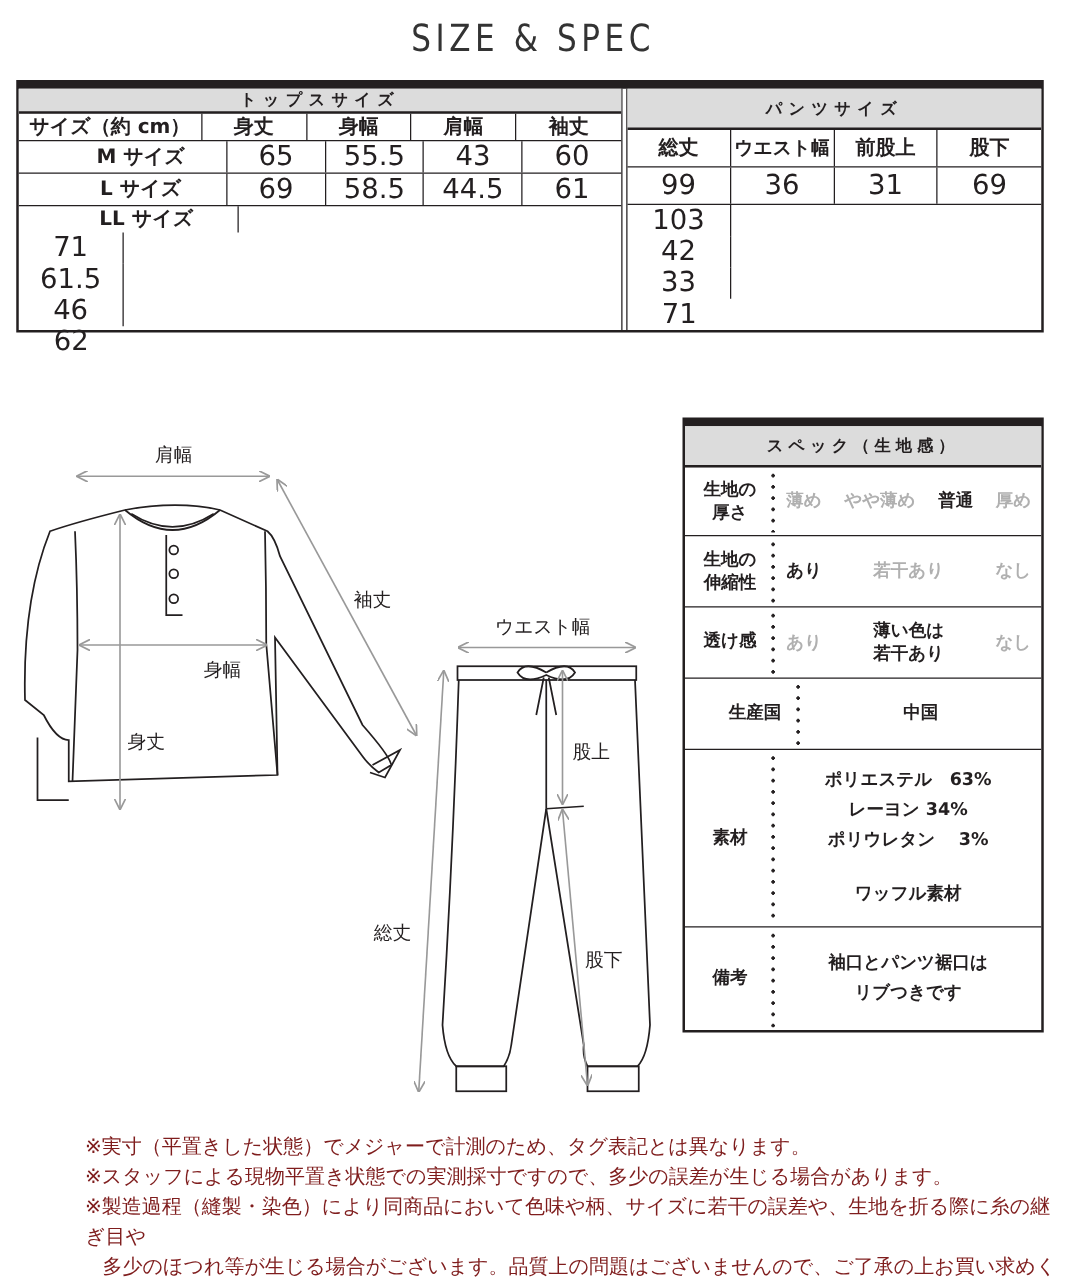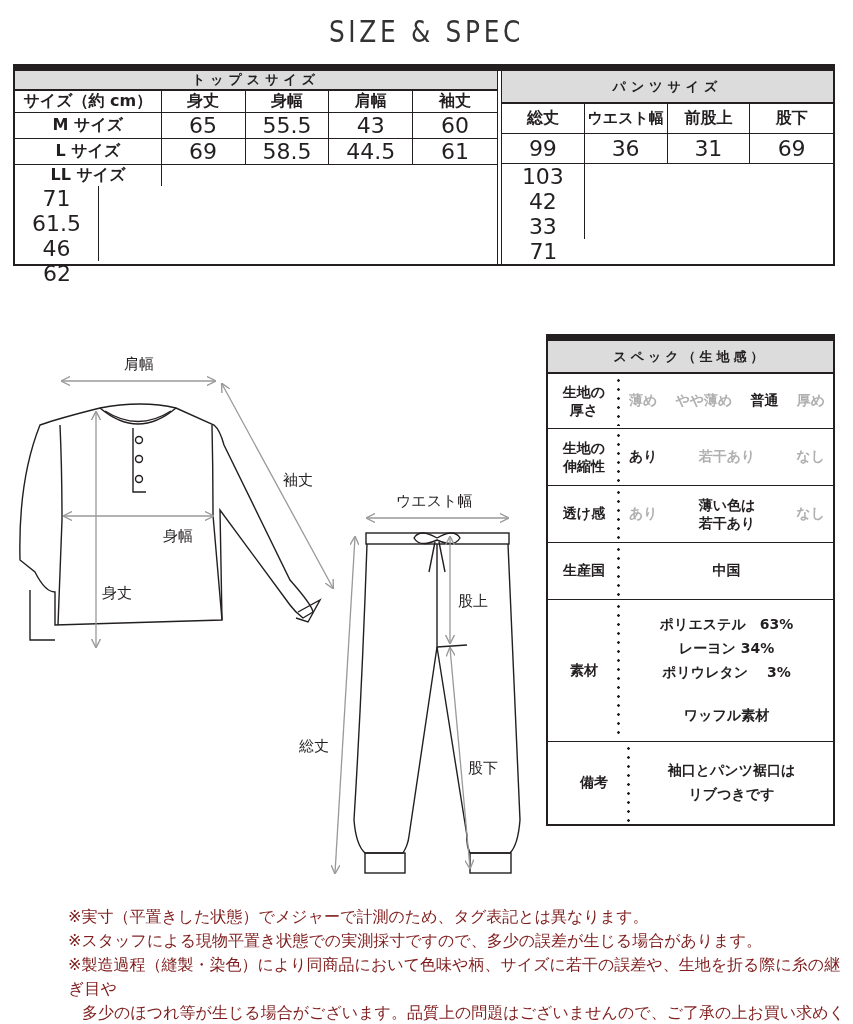--- a/index.html
+++ b/index.html
@@ -28,60 +28,60 @@
     font-size: 13px; font-weight: bold; letter-spacing: 5px;
   }
   .row { display: flex; flex: 1; border-bottom: 1px solid #231f20; }
   .row:last-child { border-bottom: none; flex-direction: column; }
   .cell {
     display: flex; align-items: center; justify-content: center;
     border-right: 1px solid #231f20; font-size: 22px;
   }
   .cell:last-child { border-right: none; }
   .cell.head { font-size: 16px; font-weight: bold; }
-  .cell.label { font-size: 16px; font-weight: bold; }
+  .cell.label { font-size: 16px; font-weight: bold; margin-left: 29px; }
   .tops .cell.c0 { width: 147px; }
   .tops .cell.cn { width: 84px; }
   .pants .cell { width: 25%; }
   .pants .cell.head.waist { font-size: 15px; }
 
   
   .spec-wrap {
     position: absolute; left: 546px; top: 334px; width: 289px; height: 492px;
     border: 2px solid #231f20; border-top: 7px solid #231f20;
     display: flex; flex-direction: column;
   }
   .spec-header {
     height: 33px; background: #dcdcdc; border-bottom: 2px solid #231f20;
     display: flex; align-items: center; justify-content: center;
     font-size: 13px; font-weight: bold; letter-spacing: 4px;
   }
   .spec-row { display: flex; border-bottom: 1.5px solid #231f20; position: relative; }
-  .spec-row:last-child { border-bottom: none; padding-left: 10px; }
+  .spec-row:last-child { border-bottom: none; }
   .spec-label {
     width: 72px; display: flex; align-items: center; justify-content: center;
     text-align: center; font-size: 14px; font-weight: bold; line-height: 1.25;
     position: relative;
   }
   .spec-label::after {
     content: ""; position: absolute; right: 0; top: 2px; bottom: 2px; width: 3px;
     background-image: radial-gradient(circle, #231f20 1.2px, transparent 1.5px);
     background-size: 3px 9px; background-repeat: repeat-y;
   }
   .spec-value {
     flex: 1; display: flex; align-items: center; font-size: 14px; font-weight: bold;
   }
   .opt { color: #b0b0b0; font-weight: bold; }
   .opt.on { color: #231f20; }
   .spec-value.opts { justify-content: space-between; padding: 0 8px 0 9px; }
   .spec-value.center { justify-content: center; flex-direction: column; text-align: center; line-height: 1.7; }
   .r-thick { height: 55px; }
   .r-stretch { height: 57px; }
   .r-sheer { height: 57px; }
-  .r-origin { height: 57px; }
+  .r-origin { height: 57px; padding-left: 20px; }
   .r-material { height: 142px; }
   .r-note { flex: 1; }
   .two-line { text-align: center; line-height: 1.3; }
 
   
   svg.diagram { position: absolute; left: 0; top: 0; }
   .dlabel { position: absolute; font-size: 15px; color: #231f20; }
 
   
   .notes { position: absolute; left: 68px; top: 905px; font-size: 16px; line-height: 24px; color: #7f1d1d; }

